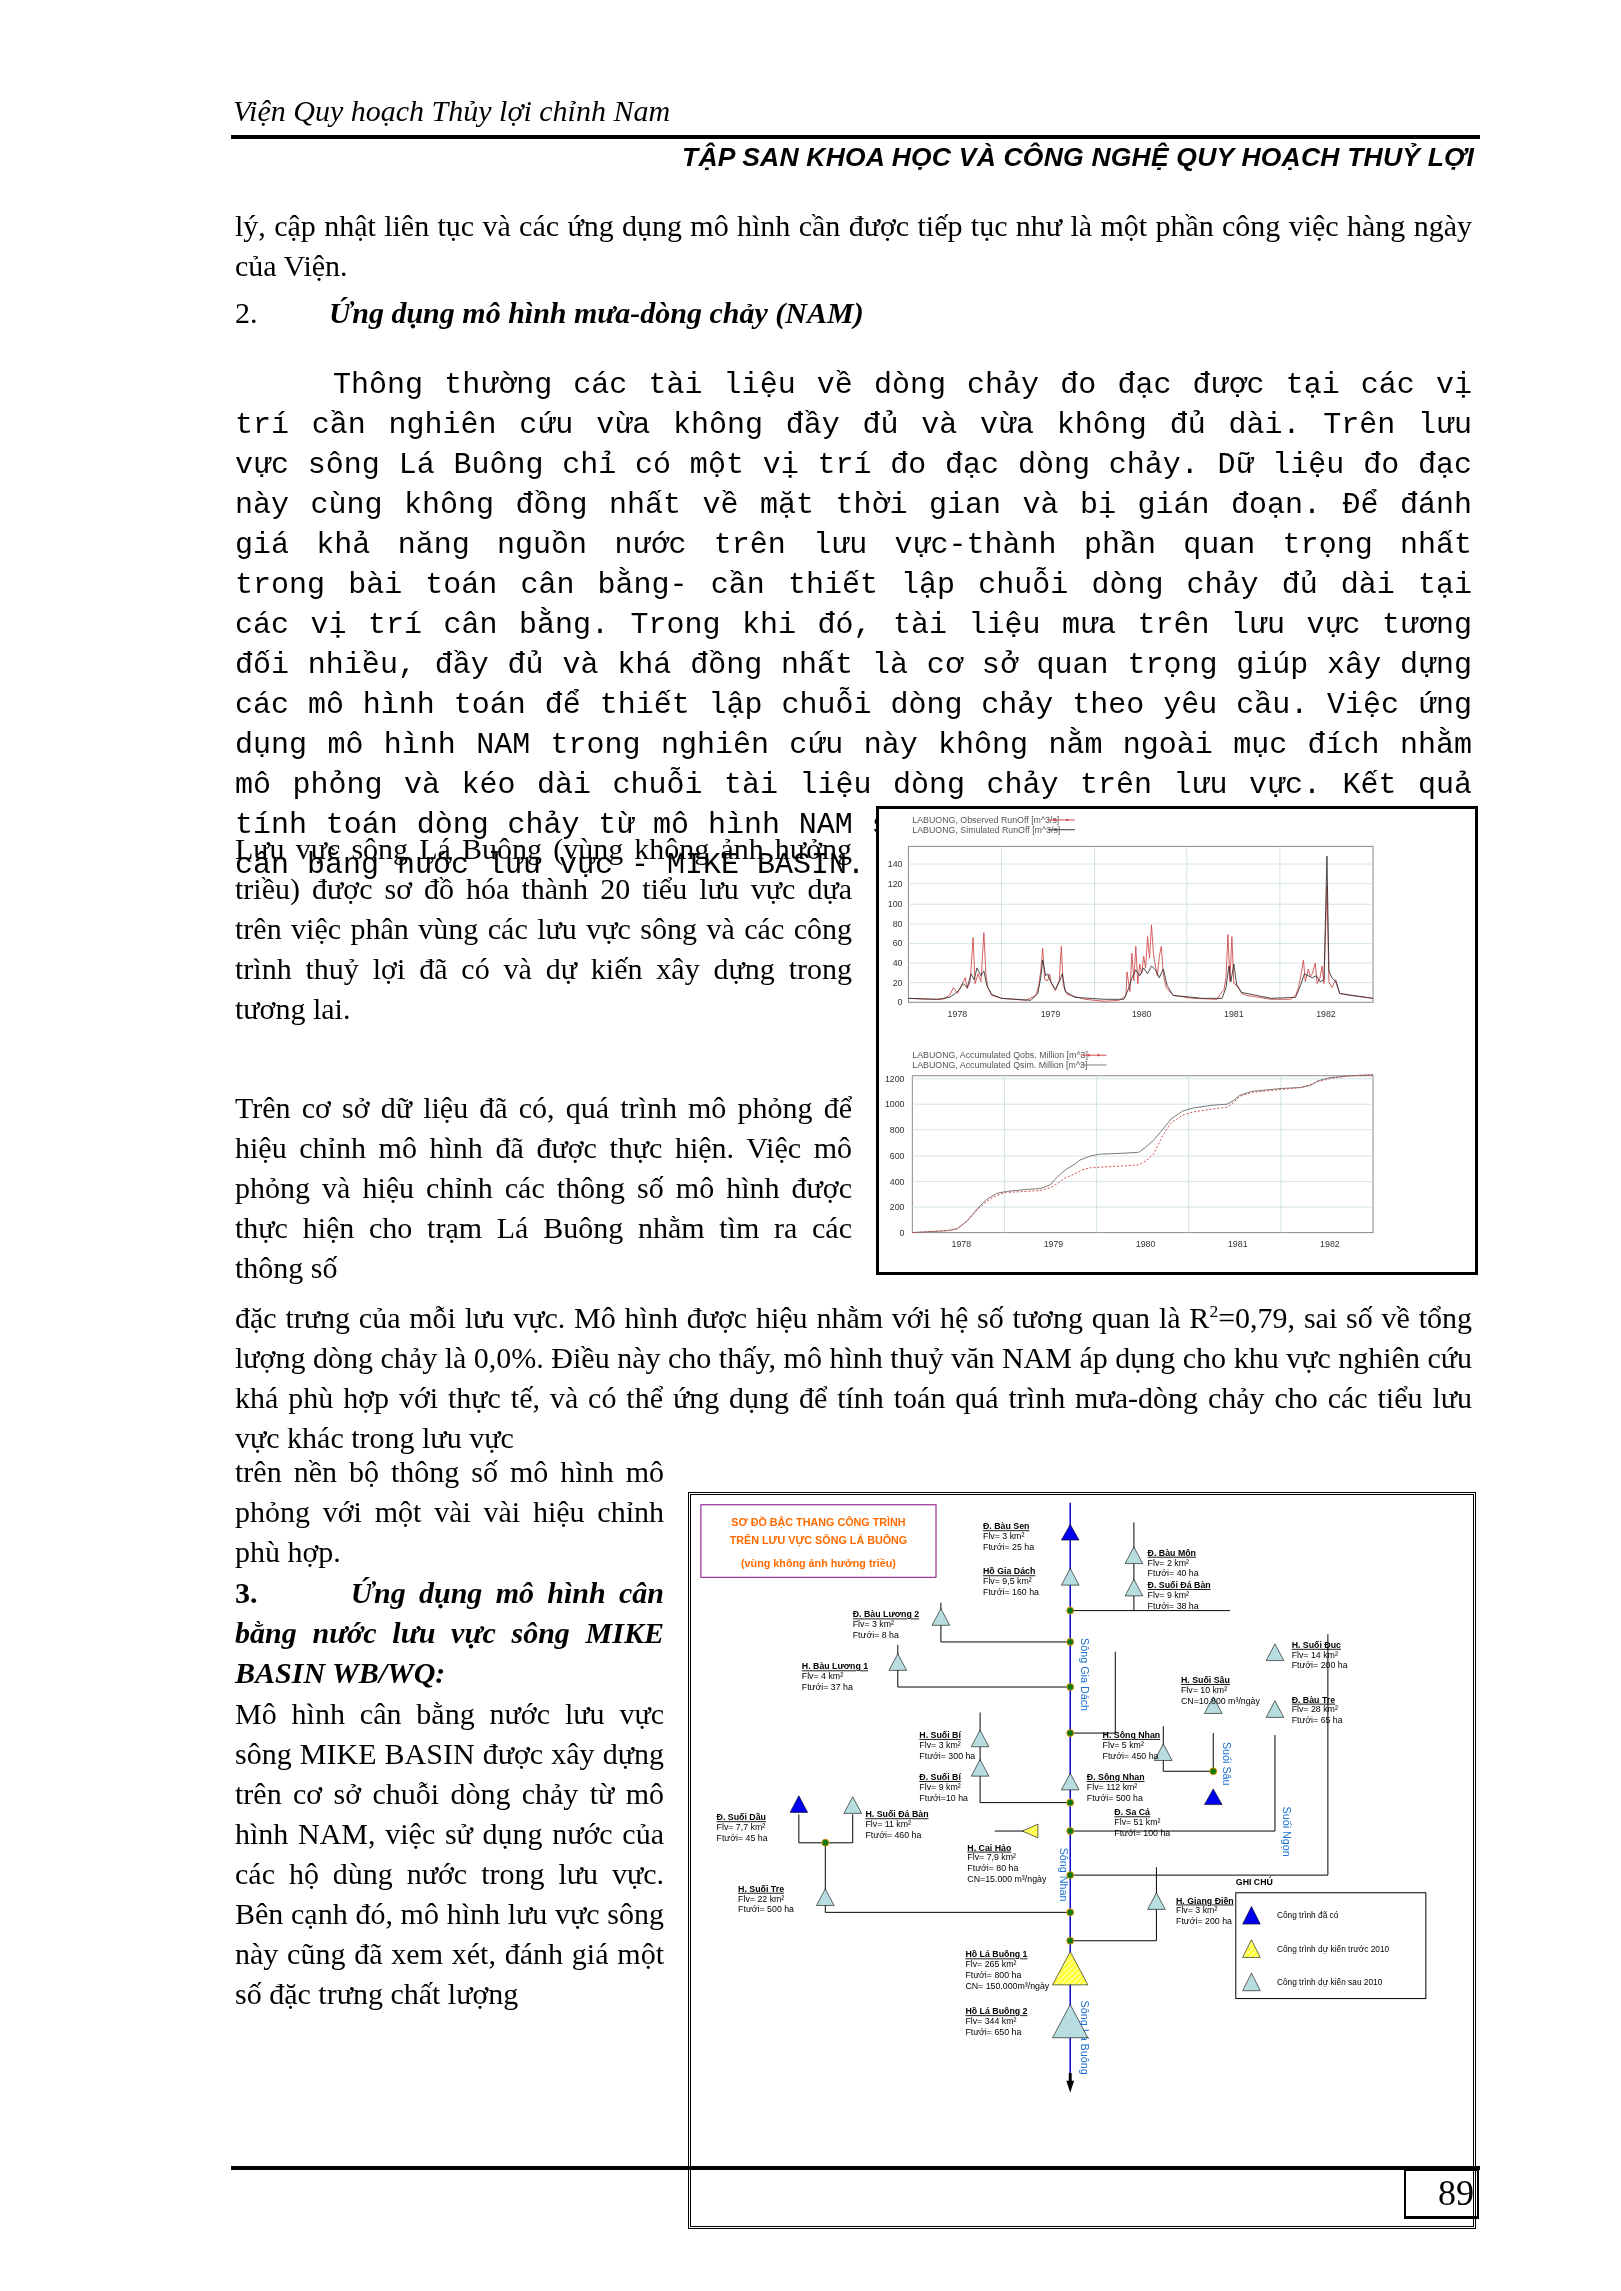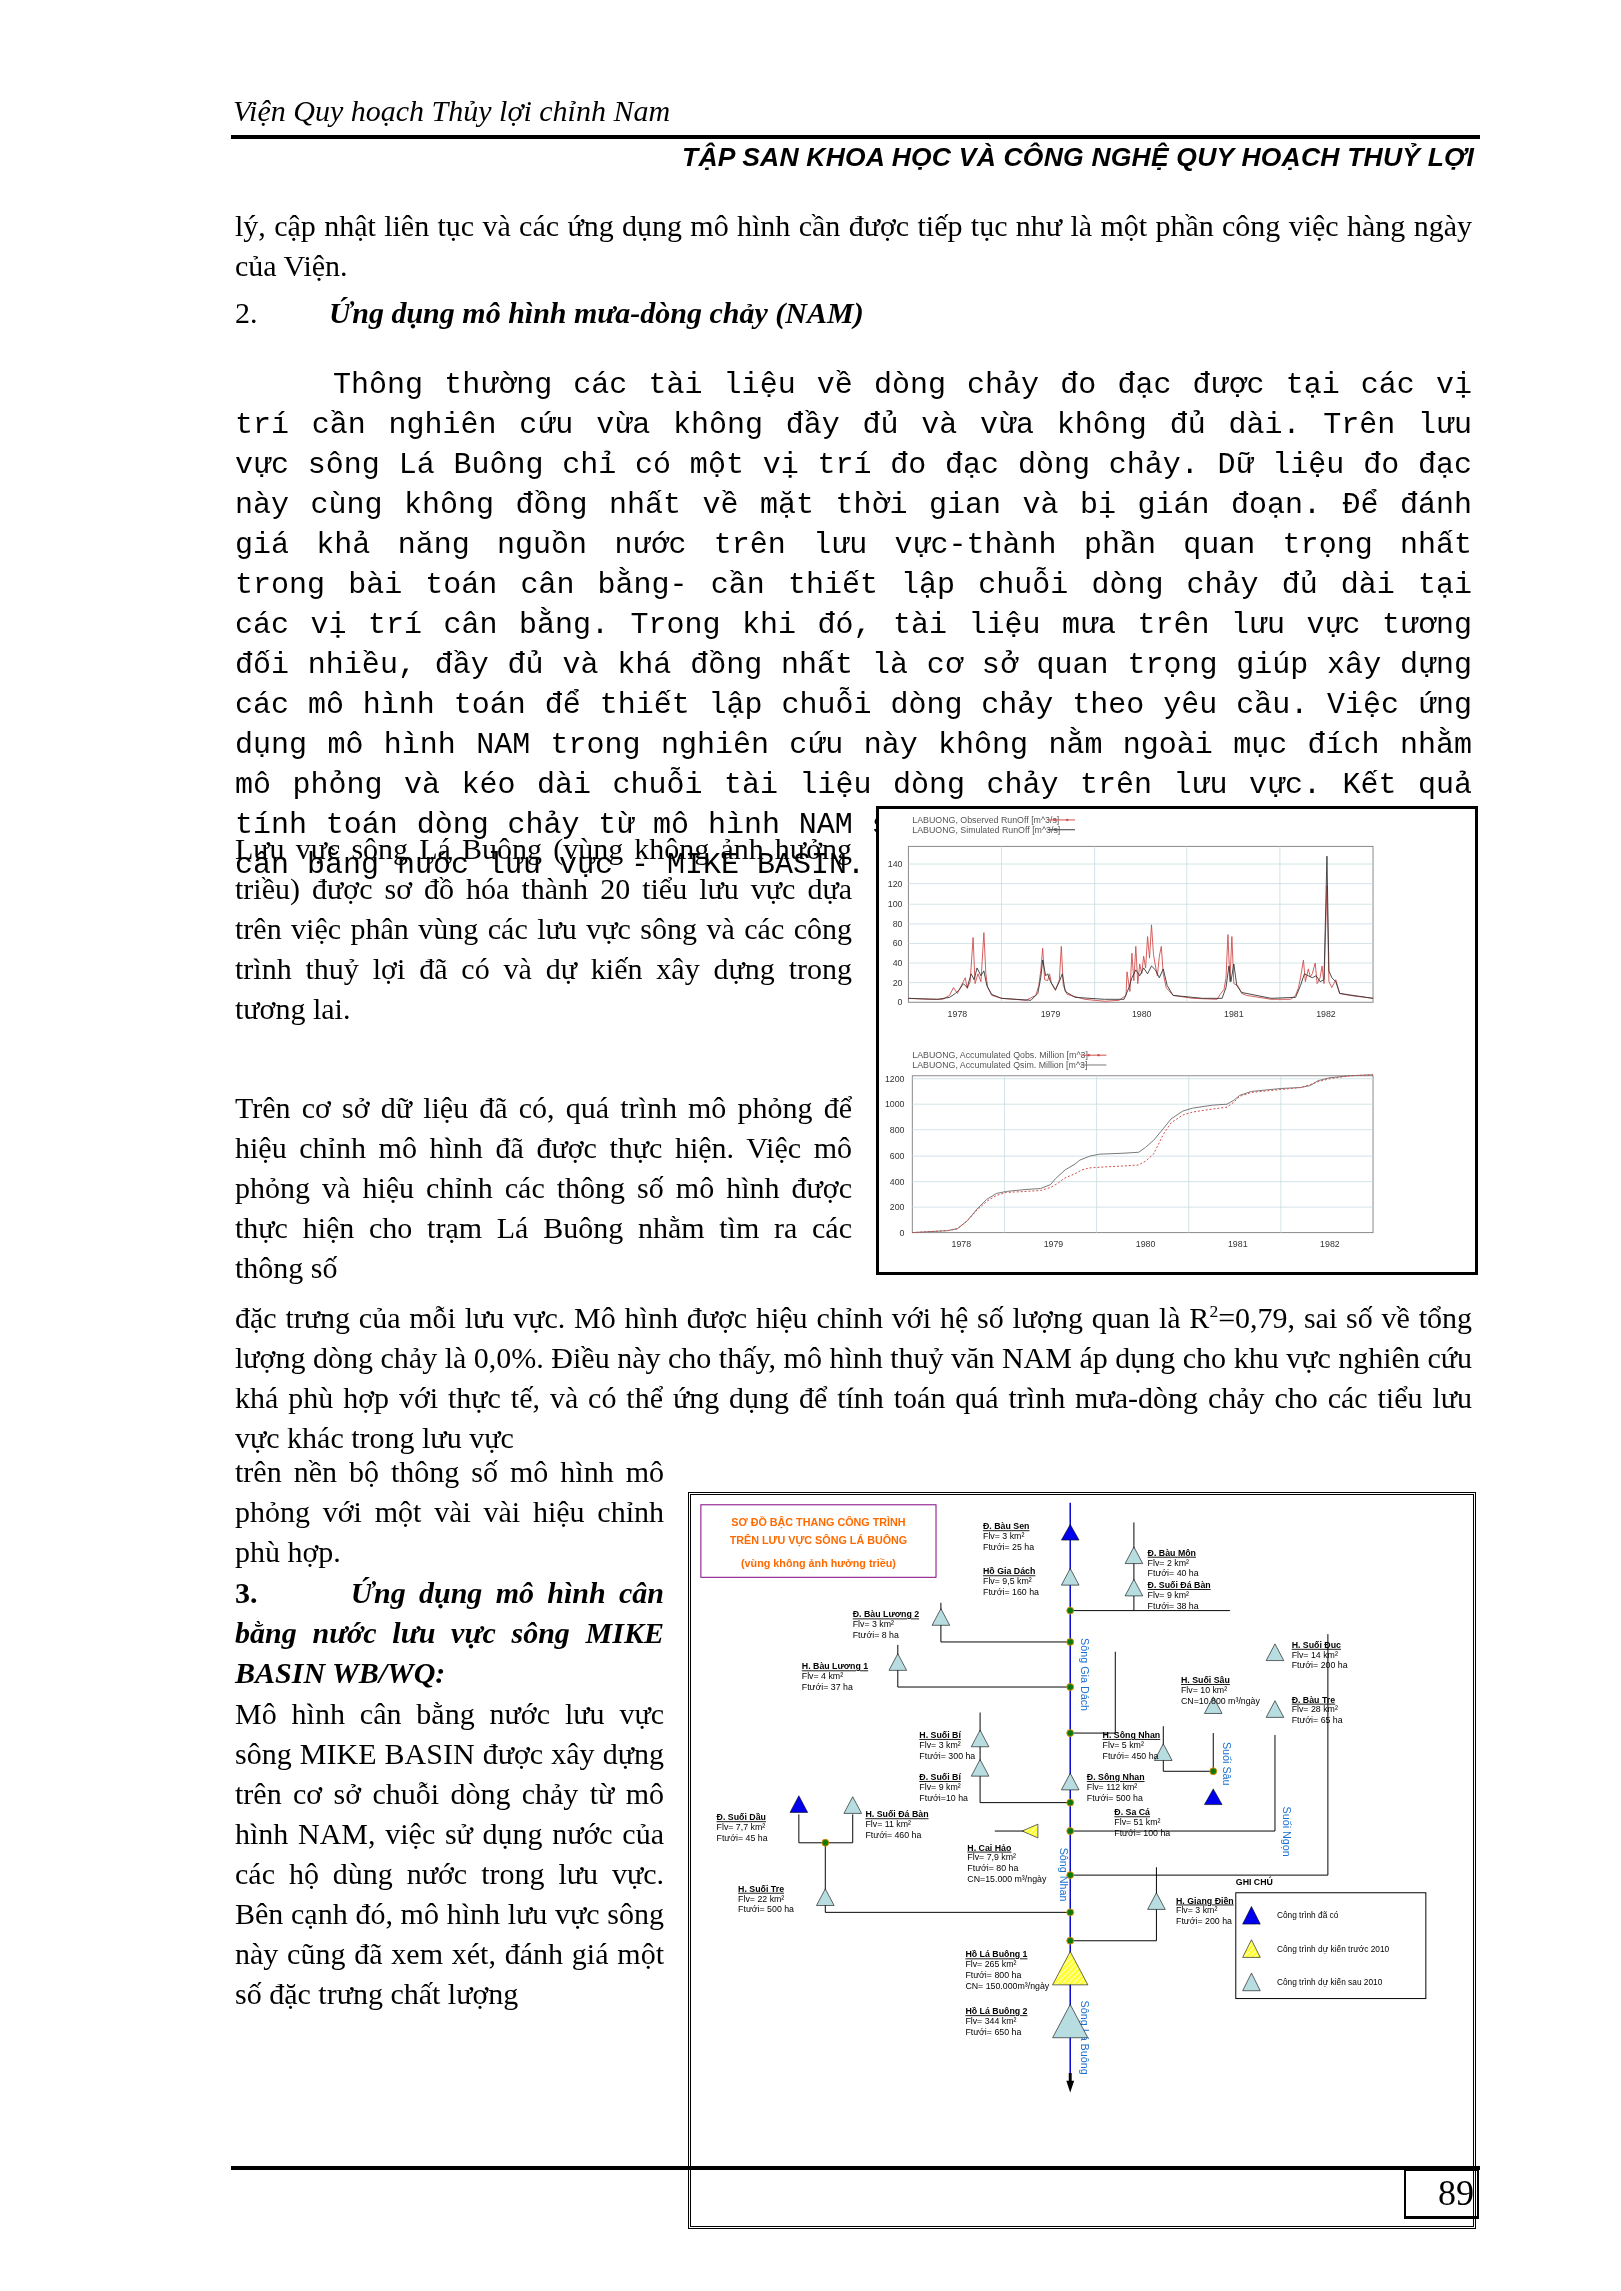--- a/index.html
+++ b/index.html
@@ -32,21 +32,21 @@
 <div class="h2" style="top:296px;">
   <span class="num">2.</span><span>Ứng dụng mô hình mưa-dòng chảy (NAM)</span>
 </div>
 
 <div class="p full ind" style="top:365px;">Thông thường các tài liệu về dòng chảy đo đạc được tại các vị trí cần nghiên cứu vừa không đầy đủ và vừa không đủ dài. Trên lưu vực sông Lá Buông chỉ có một vị trí đo đạc dòng chảy. Dữ liệu đo đạc này cùng không đồng nhất về mặt thời gian và bị gián đoạn. Để đánh giá khả năng nguồn nước trên lưu vực-thành phần quan trọng nhất trong bài toán cân bằng- cần thiết lập chuỗi dòng chảy đủ dài tại các vị trí cân bằng. Trong khi đó, tài liệu mưa trên lưu vực tương đối nhiều, đầy đủ và khá đồng nhất là cơ sở quan trọng giúp xây dựng các mô hình toán để thiết lập chuỗi dòng chảy theo yêu cầu. Việc ứng dụng mô hình NAM trong nghiên cứu này không nằm ngoài mục đích nhằm mô phỏng và kéo dài chuỗi tài liệu dòng chảy trên lưu vực. Kết quả tính toán dòng chảy từ mô hình NAM sẽ là đầu vào để ứng dụng mô hình cân bằng nước lưu vực - MIKE BASIN.</div>
 
 <div class="col-right-text ind" style="top:829px;">Lưu vực sông Lá Buông (vùng không ảnh hưởng triều) được sơ đồ hóa thành 20 tiểu lưu vực dựa trên việc phân vùng các lưu vực sông và các công trình thuỷ lợi đã có và dự kiến xây dựng trong tương lai.</div>
 <div class="col-right-text ind" style="top:1088px;">Trên cơ sở dữ liệu đã có, quá trình mô phỏng để hiệu chỉnh mô hình đã được thực hiện. Việc mô phỏng và hiệu chỉnh các thông số mô hình được thực hiện cho trạm Lá Buông nhằm tìm ra các thông số</div>
 
 <div class="p full" style="top:1291px;">
-  <span>đặc trưng của mỗi lưu vực. Mô hình được  hiệu chỉnh với hệ số lượng quan là</span>
+  <span>đặc trưng của mỗi lưu vực. Mô hình được  hiệu nhằm với hệ số tương quan là</span>
   <span>R</span><sup style="font-size:17.6px;">2</sup><span>=0,79, sai số về tổng lượng dòng chảy là 0,0%. Điều này cho thấy, mô hình thuỷ văn NAM áp dụng cho khu vực nghiên cứu khá phù hợp với thực tế, và có thể ứng dụng để tính toán quá trình mưa-dòng chảy cho các tiểu lưu vực khác trong lưu vực</span>
 </div>
 
 <div class="col-left" style="top:1452px;">trên nền bộ thông số mô hình mô phỏng với một vài vài hiệu chỉnh phù hợp.</div>
 
 <div class="col-left" style="top:1573px;font-weight:bold;font-style:italic;">
   <span style="font-style:normal;">3.</span>&nbsp;&nbsp;&nbsp;&nbsp;&nbsp;&nbsp;&nbsp;<span>Ứng dụng mô hình cân bằng nước lưu vực sông MIKE BASIN WB/WQ:</span>
 </div>
 <div class="col-left ind" style="top:1694px;">Mô hình cân bằng nước lưu vực sông MIKE BASIN được xây dựng trên cơ sở chuỗi dòng chảy từ mô hình NAM, việc sử dụng nước của các hộ dùng nước trong lưu vực. Bên cạnh đó, mô hình lưu vực sông này cũng đã xem xét, đánh giá một số đặc trưng chất lượng</div>
 

